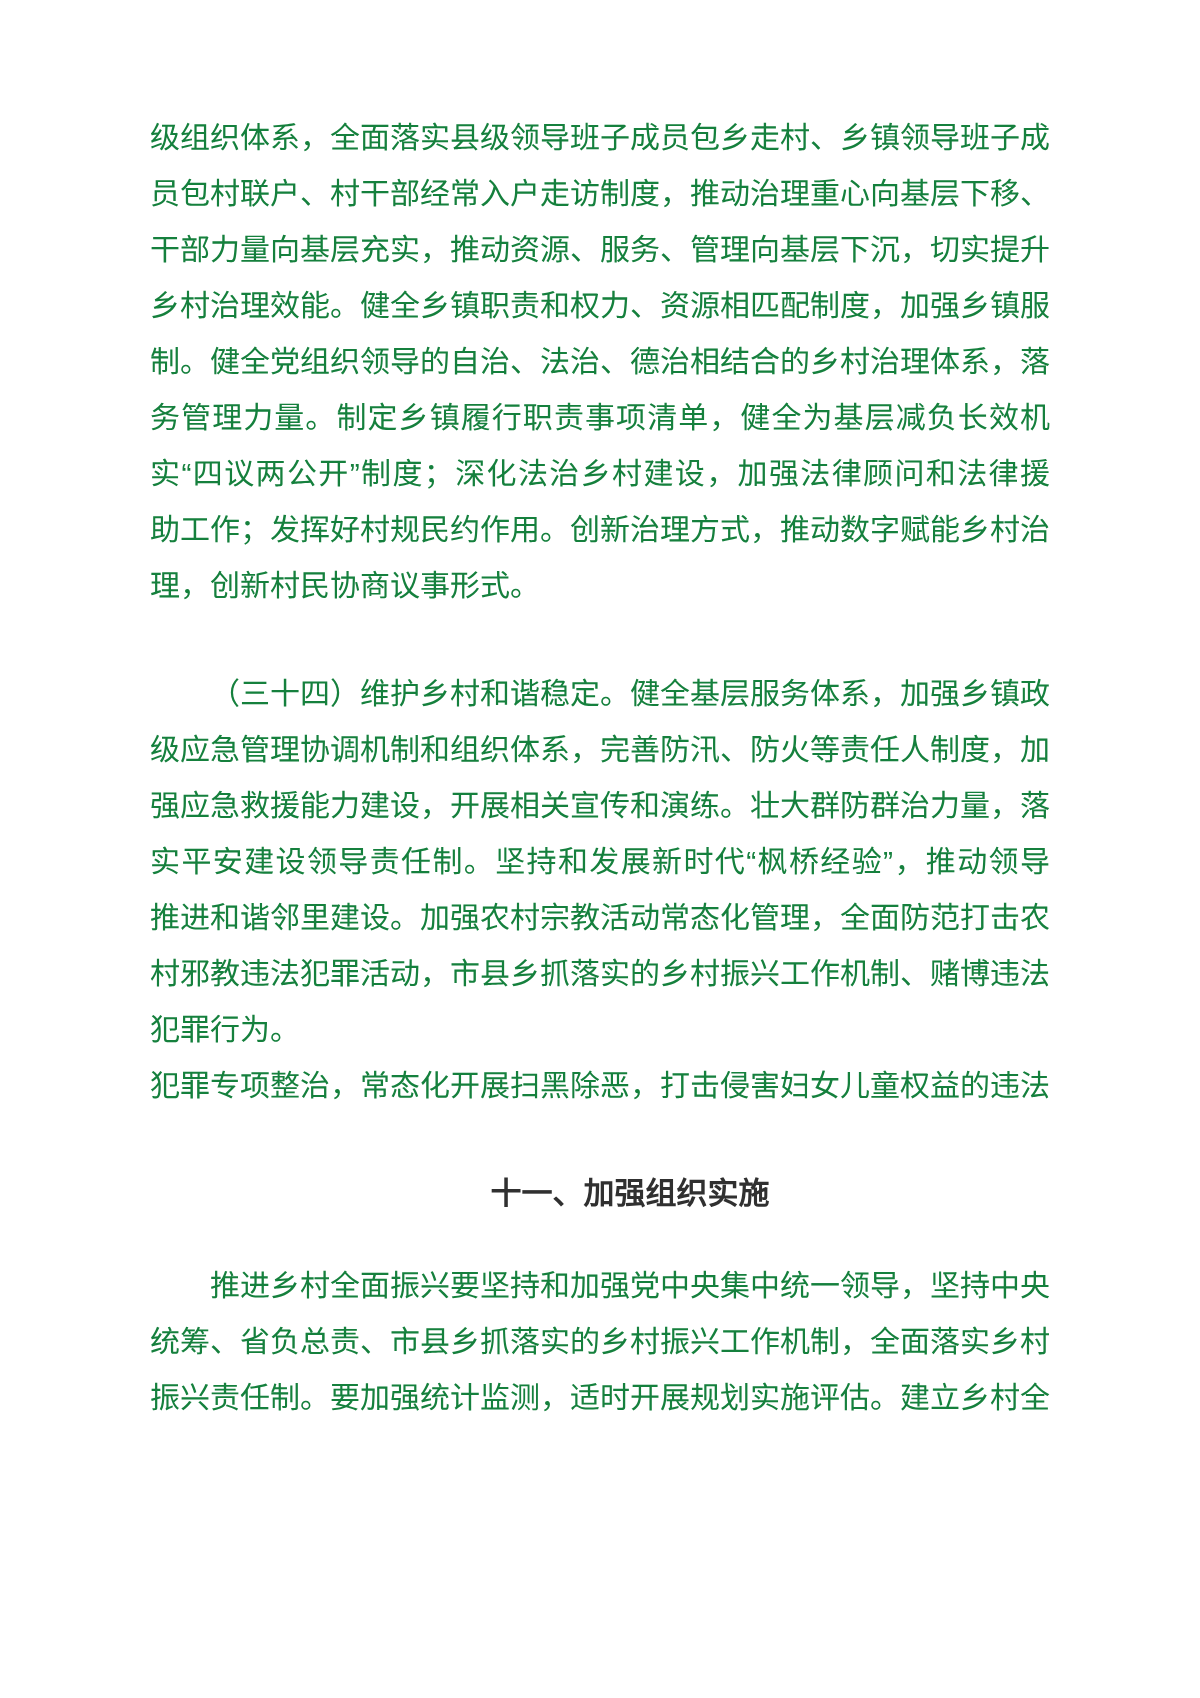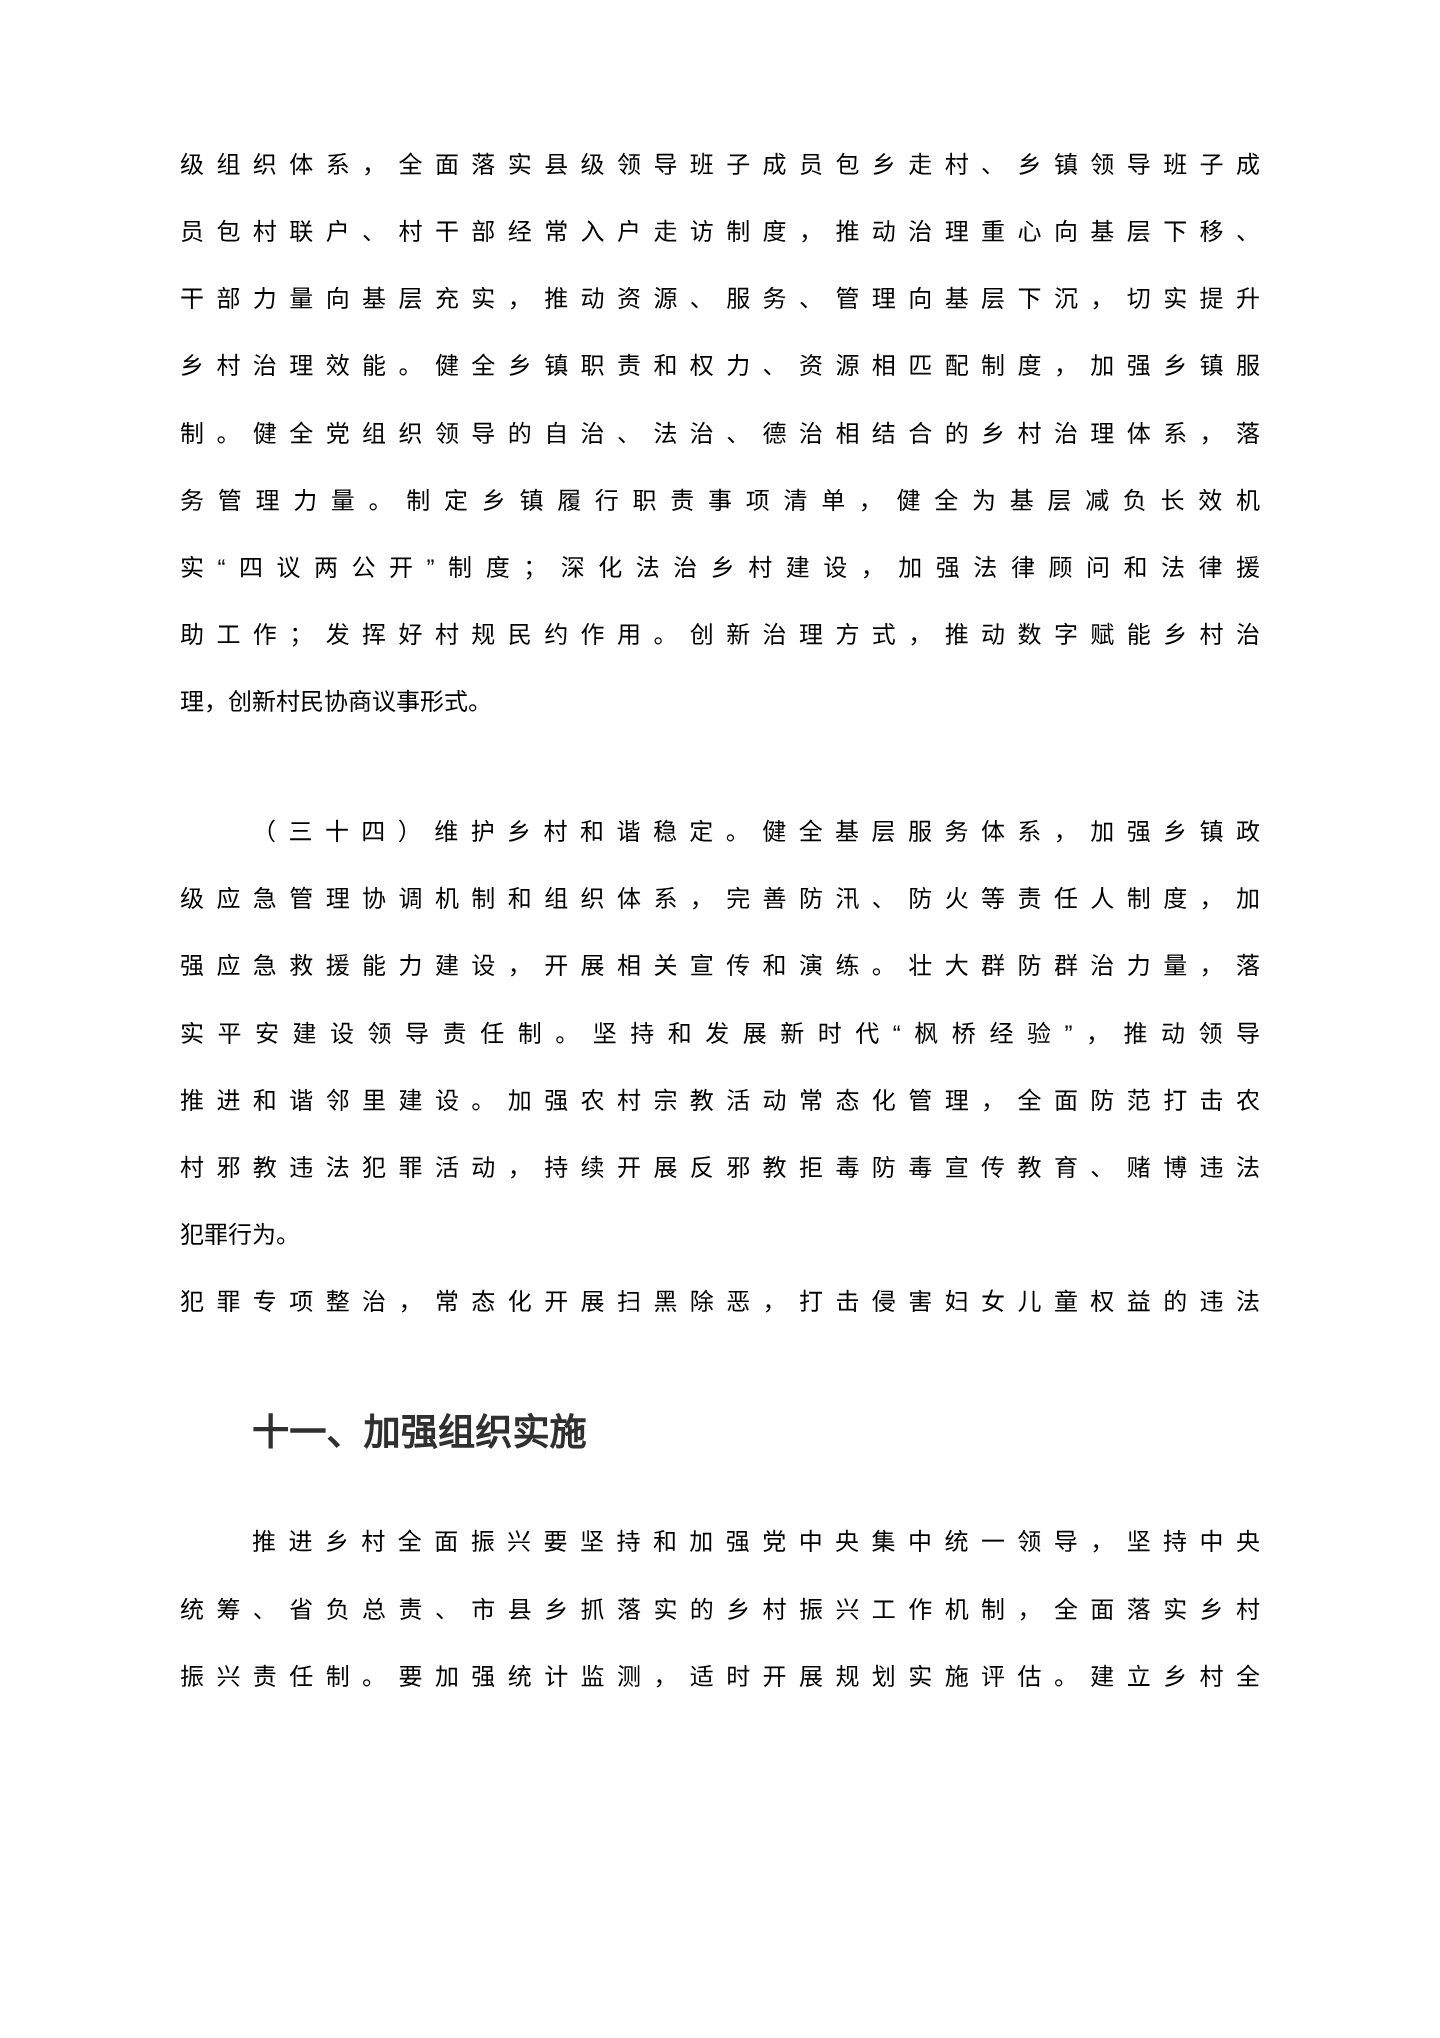--- a/index.html
+++ b/index.html
@@ -9,31 +9,31 @@
     height: 1698px;
     background: #ffffff;
     overflow: hidden;
     font-family: "Liberation Sans", "DejaVu Sans", sans-serif;
   }
   .content {
     padding: 110px 150px 0 150px;
   }
   .para { margin: 0 0 52px 0; }
   .line {
-    font-size: 20px;
+    font-size: 30px;
     line-height: 56px;
-    color: #000000;
+    color: #15803d;
     white-space: nowrap;
     letter-spacing: 0;
   }
   .fill {
     text-align: justify;
     text-align-last: justify;
   }
-  .indent { text-indent: 60px; }
+  .indent { text-indent: 60px; text-align: center; }
   .heading {
     font-size: 31px;
     line-height: 56px;
     font-weight: 700;
     color: #303030;
     margin: 0 0 36px 0;
     white-space: nowrap;
   }
 </style>
 </head>
@@ -53,21 +53,21 @@
       <div class="line fill">助工作；发挥好村规民约作用。创新治理方式，推动数字赋能乡村治</div>
       <div class="line">理，创新村民协商议事形式。</div>
     </div>
 
     <div class="para">
       <div class="line fill indent">（三十四）维护乡村和谐稳定。健全基层服务体系，加强乡镇政</div>
       <div class="line fill">级应急管理协调机制和组织体系，完善防汛、防火等责任人制度，加</div>
       <div class="line fill">强应急救援能力建设，开展相关宣传和演练。壮大群防群治力量，落</div>
       <div class="line fill">实平安建设领导责任制。坚持和发展新时代“枫桥经验”，推动领导</div>
       <div class="line fill">推进和谐邻里建设。加强农村宗教活动常态化管理，全面防范打击农</div>
-      <div class="line fill">村邪教违法犯罪活动，持续开展反邪教拒毒防毒宣传教育、赌博违法</div>
+      <div class="line fill">村邪教违法犯罪活动，市县乡抓落实的乡村振兴工作机制、赌博违法</div>
       <div class="line">犯罪行为。</div>
       <div class="line fill">犯罪专项整治，常态化开展扫黑除恶，打击侵害妇女儿童权益的违法</div>
     </div>
 
     <h2 class="heading indent">十一、加强组织实施</h2>
 
     <div class="para">
       <div class="line fill indent">推进乡村全面振兴要坚持和加强党中央集中统一领导，坚持中央</div>
       <div class="line fill">统筹、省负总责、市县乡抓落实的乡村振兴工作机制，全面落实乡村</div>
       <div class="line fill">振兴责任制。要加强统计监测，适时开展规划实施评估。建立乡村全</div>

